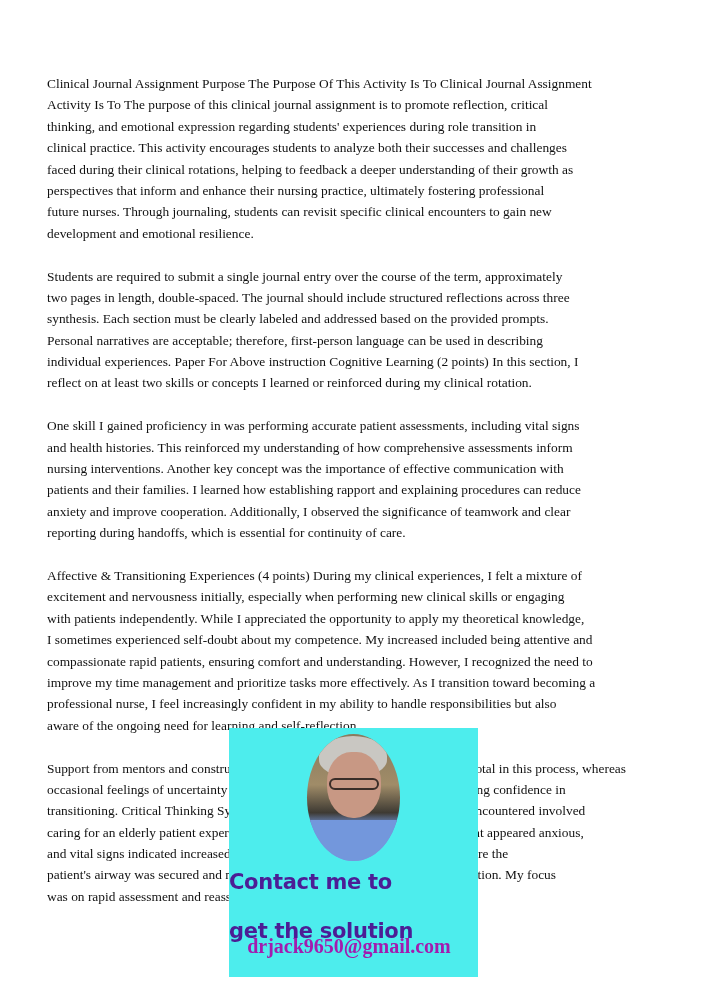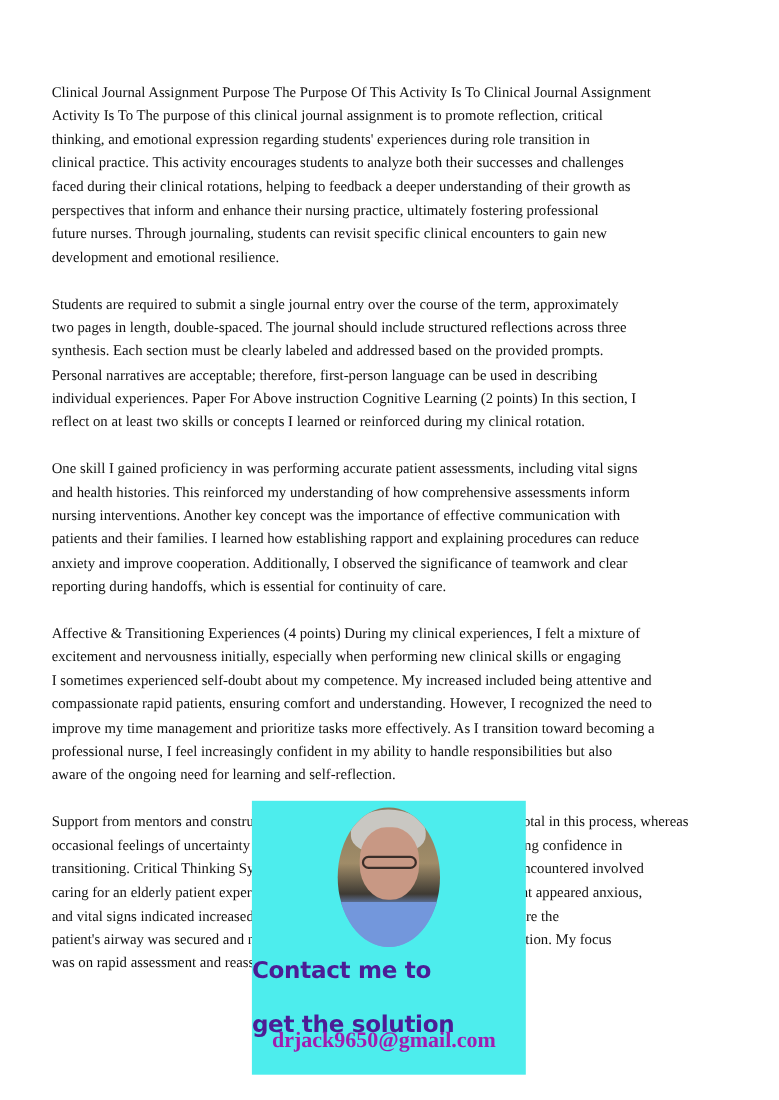--- a/index.html
+++ b/index.html
@@ -136,20 +136,21 @@
     <div class="line">nursing interventions. Another key concept was the importance of effective communication with</div>
     <div class="line">patients and their families. I learned how establishing rapport and explaining procedures can reduce</div>
     <div class="line">anxiety and improve cooperation. Additionally, I observed the significance of teamwork and clear</div>
     <div class="line">reporting during handoffs, which is essential for continuity of care.</div>
   </div>
   <div class="para-gap"></div>
 
   <div>
     <div class="line">Affective &amp; Transitioning Experiences (4 points) During my clinical experiences, I felt a mixture of</div>
     <div class="line">excitement and nervousness initially, especially when performing new clinical skills or engaging</div>
+    <div class="line">with patients independently. While I appreciated the opportunity to apply my theoretical knowledge,</div>
     <div class="line">I sometimes experienced self-doubt about my competence. My increased included being attentive and</div>
     <div class="line">compassionate rapid patients, ensuring comfort and understanding. However, I recognized the need to</div>
     <div class="line">improve my time management and prioritize tasks more effectively. As I transition toward becoming a</div>
     <div class="line">professional nurse, I feel increasingly confident in my ability to handle responsibilities but also</div>
     <div class="line">aware of the ongoing need for learning and self-reflection.</div>
   </div>
   <div class="para-gap"></div>
 
   <div>
     <div class="line">Support from mentors and constructive feedback from instructors have been pivotal in this process, whereas</div>

